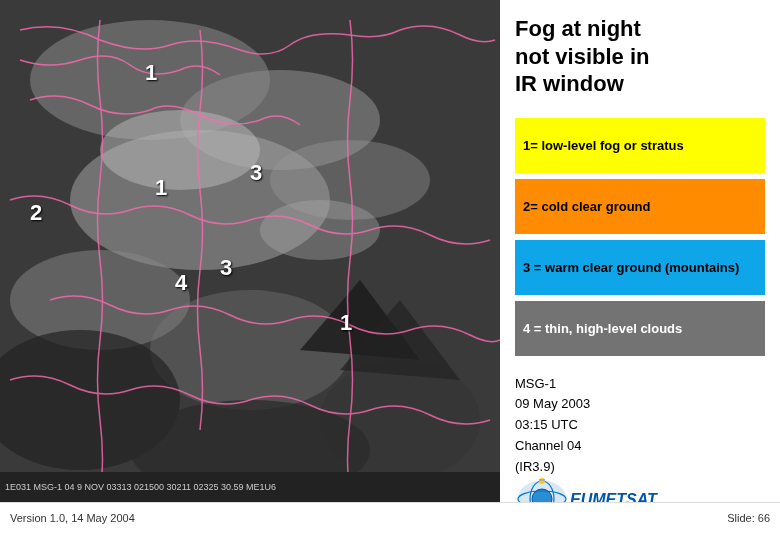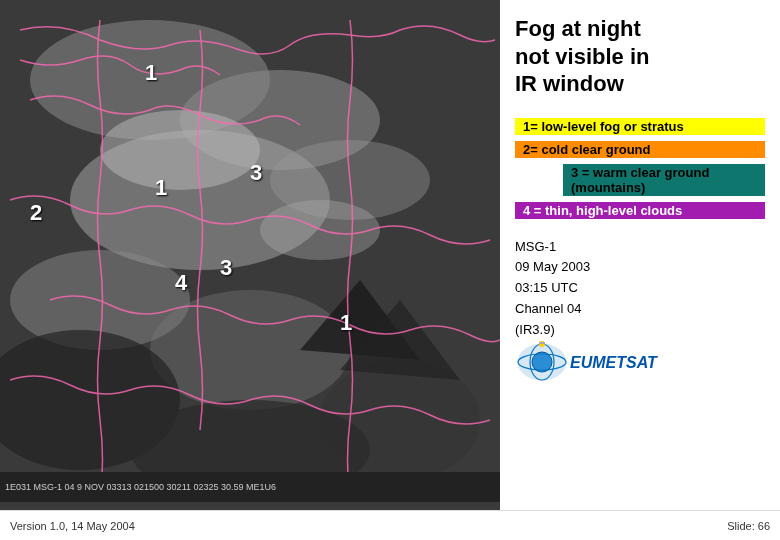--- a/index.html
+++ b/index.html
@@ -68,40 +68,39 @@
       font-size: 22px;
       font-weight: bold;
       color: #000;
       line-height: 1.25;
       margin-bottom: 5px;
     }
 
     
     .legend-item {
       margin-bottom: 6px;
-      padding: 1px 8px;
+      padding: 20px 8px;
       font-size: 13px;
       font-weight: bold;
       border: none;
     }
     .legend-item-yellow {
       background: #ffff00;
       color: #000;
     }
     .legend-item-orange {
       background: #ff8c00;
       color: #000;
     }
     .legend-item-green {
-      background: #0f766e;
-      color: #000;
-      margin-left: 48px;
+      background: #0ea5e9;
+      color: #000;
     }
     .legend-item-blue {
-      background: #a21caf;
+      background: #737373;
       color: #fff;
     }
 
     
     #info-section {
       margin-top: 12px;
       font-size: 13px;
       color: #000;
       line-height: 1.6;
     }
@@ -121,21 +120,21 @@
     .eumetsat-text {
       font-size: 16px;
       font-weight: bold;
       color: #0055aa;
       font-style: italic;
     }
 
     
     #page-bottom {
       position: absolute;
-      bottom: 0;
+      bottom: 8px;
       left: 0;
       width: 780px;
       height: 30px;
       background: #fff;
       display: flex;
       align-items: center;
       padding: 0 10px;
       border-top: 1px solid #ddd;
       justify-content: space-between;
     }

